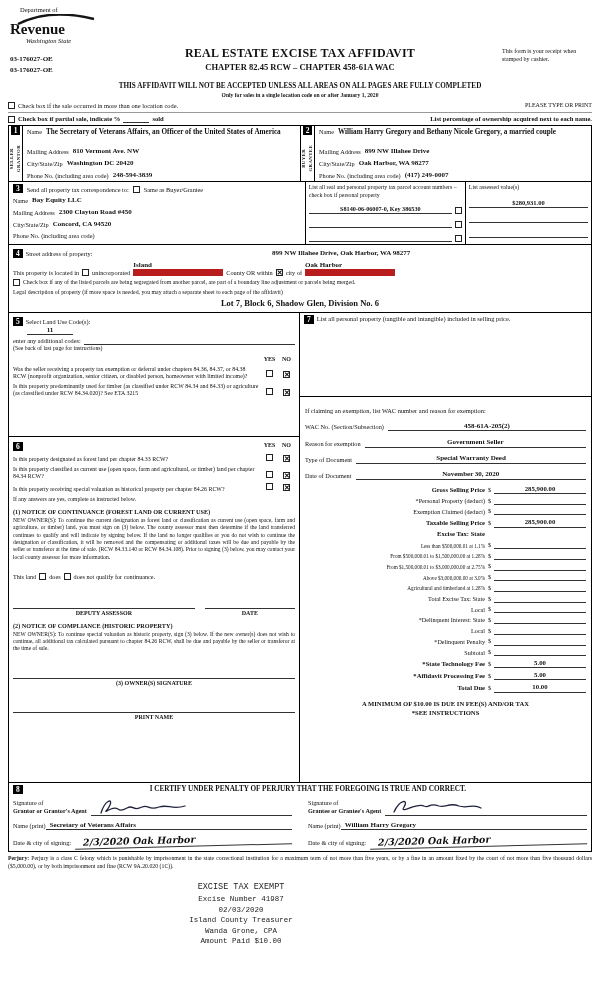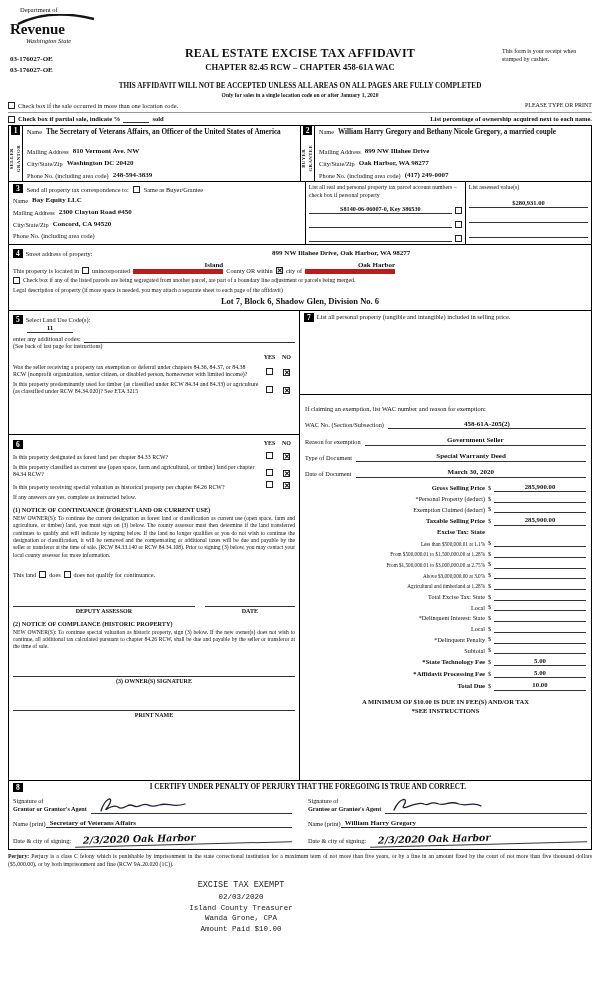--- a/index.html
+++ b/index.html
@@ -47,21 +47,21 @@
 .s3parcel{width:27.5%;border-right:1px solid #000;padding:2px 3px;font-size:5.8px;line-height:1.25}
 .s3assessed{width:21.5%;padding:2px 3px;font-size:5.8px}
 .parcelrow{display:flex;align-items:flex-end;gap:3px;margin-top:6px}
 .parcelrow .fval{border-bottom:1px solid #333;font-size:6.2px;text-align:center;min-height:8px}
 .assessedrow{margin-top:7px}
 .assessedrow .fval{display:block;border-bottom:1px solid #333;text-align:center;font-size:6.5px;min-height:8px}
 
 .s4{border:1px solid #000;border-top:none;padding:2px 4px 3px}
 .s4row{display:flex;align-items:flex-end;gap:3px;margin-top:2.5px}
 .s4 .center{text-align:center}
-.fval.short{flex:none;width:90px;text-align:right;border-bottom:5px solid #b91c1c}
+.fval.short{flex:none;width:90px;text-align:left;border-bottom:7px solid #b91c1c}
 .tinytext{font-size:5.8px}
 .legalval{text-align:center;font-weight:bold;font-size:8.5px;margin-top:2px}
 
 .mid{display:flex;border:1px solid #000;border-top:none;height:470px}
 .midleft{width:50%;border-right:1px solid #000;display:flex;flex-direction:column}
 .s5{border-bottom:1px solid #000;padding:2px 4px;height:124px}
 .s6{flex:1;padding:2px 4px;overflow:hidden}
 .midright{width:50%;display:flex;flex-direction:column}
 .s7{border-bottom:1px solid #000;height:84px;padding:2px 4px}
 .s7rest{flex:1;padding:2px 5px}
@@ -408,21 +408,21 @@
         <div class="exrow">
           <span class="flabel">Reason for exemption</span>
           <span class="fval">Government Seller</span>
         </div>
         <div class="docrow">
           <span class="flabel">Type of Document</span>
           <span class="fval">Special Warranty Deed</span>
         </div>
         <div class="docrow">
           <span class="flabel">Date of Document</span>
-          <span class="fval">March 30, 2020</span>
+          <span class="fval">November 30, 2020</span>
         </div>
         <div class="fin">
           <div class="fin-row">
               <span class="fin-label">Gross Selling Price</span>
               <span class="fin-dollar">$</span>
               <span class="fin-line">285,900.00</span>
             </div>
             <div class="fin-row">
               <span class="fin-label">*Personal Property (deduct)</span>
               <span class="fin-dollar">$</span>
@@ -573,19 +573,20 @@
     </div>
   </div>
 
   <div class="perjury">
     <span class="bold">Perjury:</span>
     <span>Perjury is a class C felony which is punishable by imprisonment in the state correctional institution for a maximum term of not more than five years, or by a fine in an amount fixed by the court of not more than five thousand dollars ($5,000.00), or by both imprisonment and fine (RCW 9A.20.020 (1C)).</span>
   </div>
 
   <div class="stamp">
     <div class="stamp1">EXCISE TAX EXEMPT</div>
+    <div>Excise Number 41987</div>
     <div>02/03/2020</div>
     <div>Island County Treasurer</div>
     <div>Wanda Grone, CPA</div>
     <div>Amount Paid $10.00</div>
   </div>
 
 </div>
 
 </body></html>

